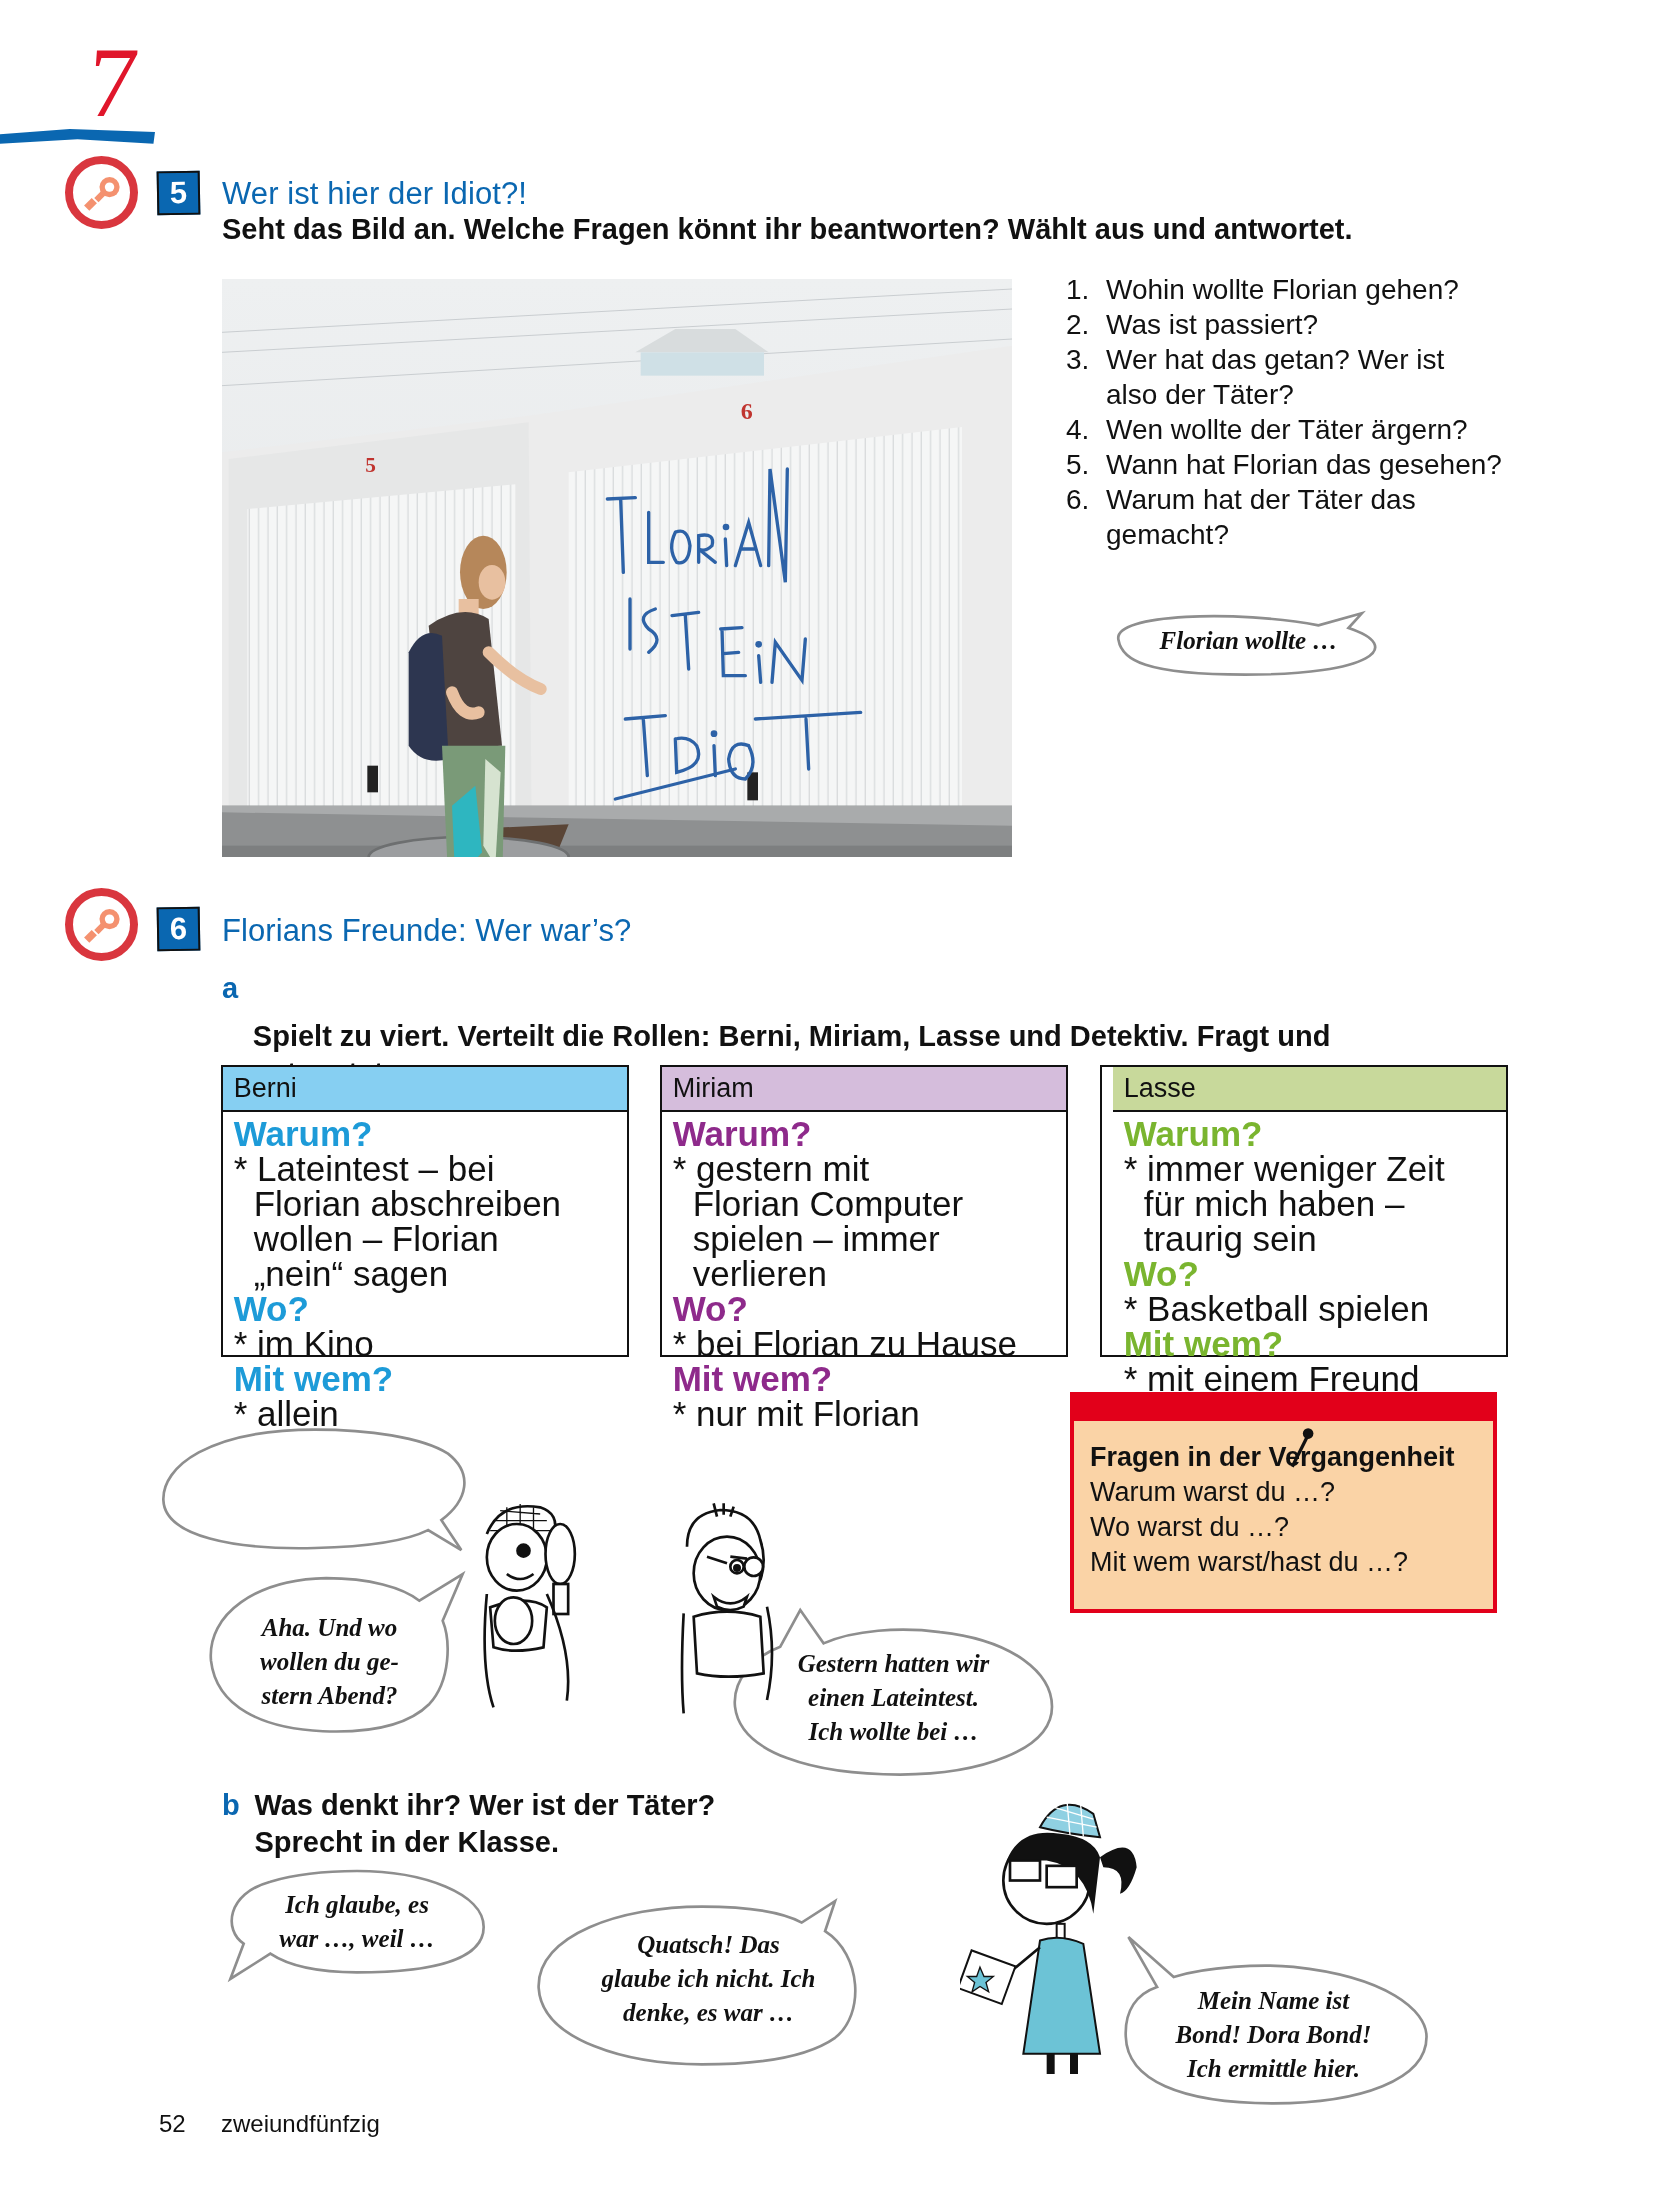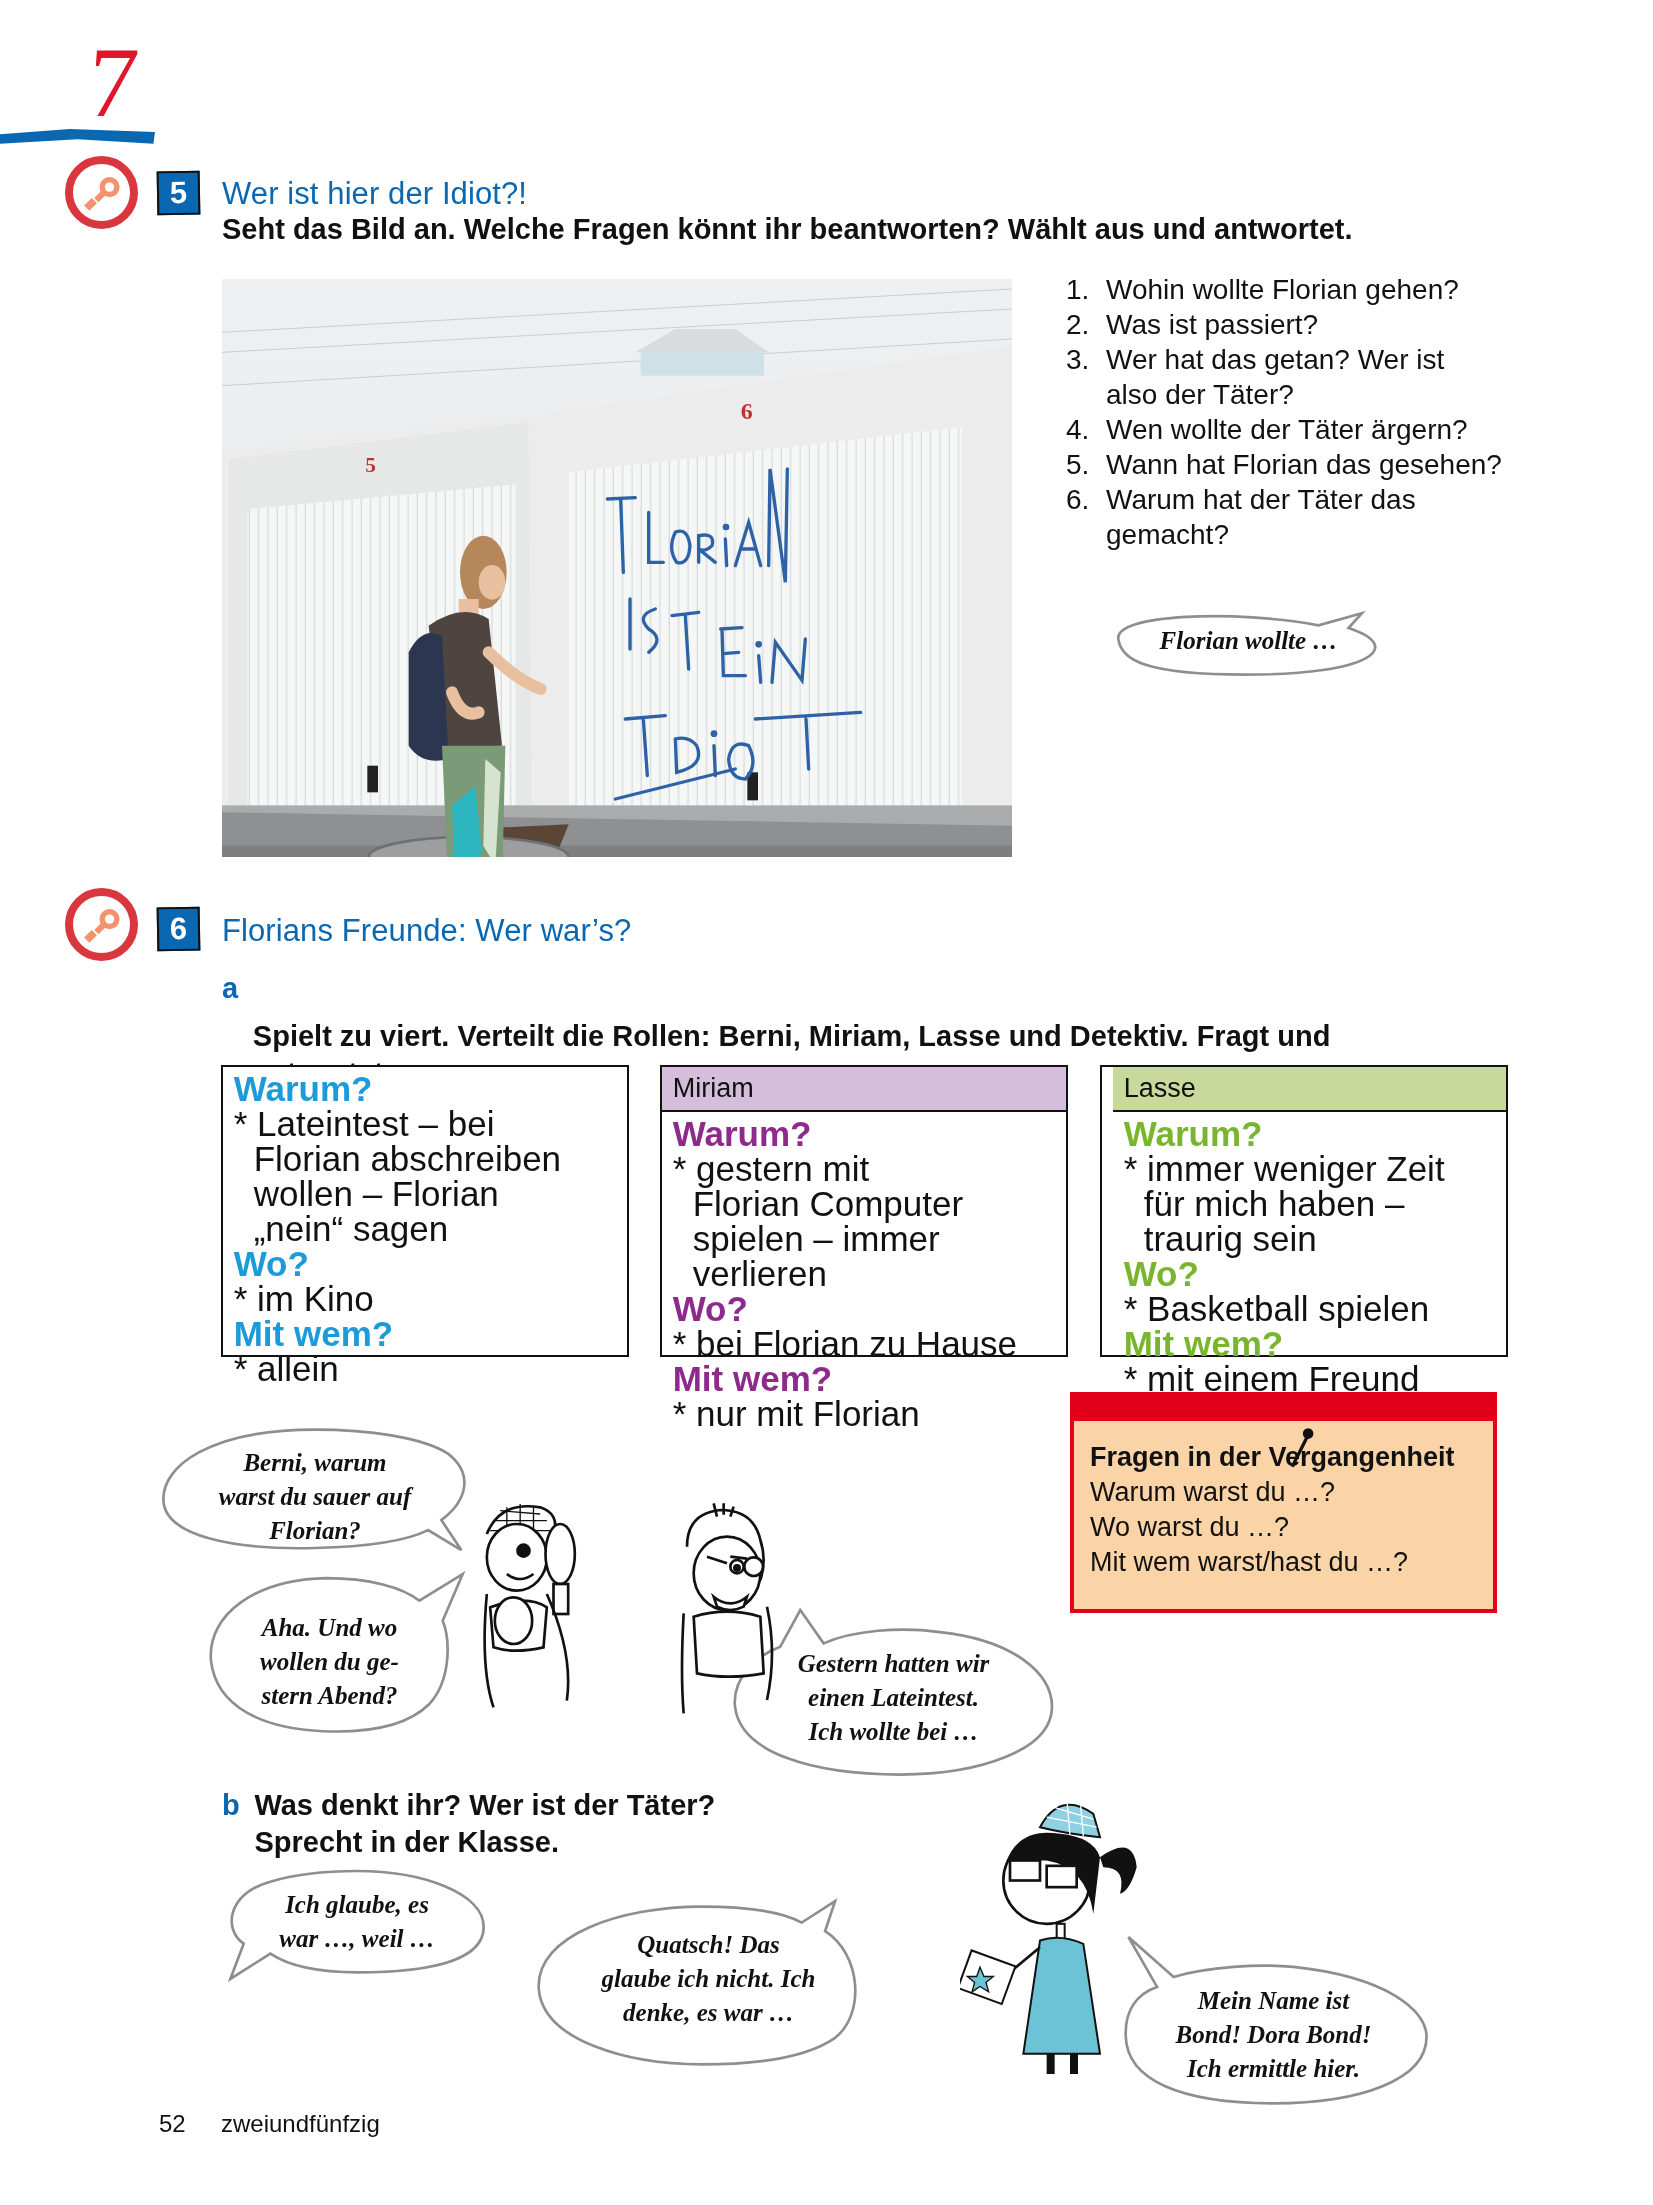--- a/index.html
+++ b/index.html
@@ -208,20 +208,21 @@
 <div class="ex-title" style="left:222px;top:912px;">Florians Freunde: Wer war’s?</div>
 
 <div class="ex-instr" style="left:222px;top:970px;width:1267px;">
   <span style="display:flex;">
     <span class="sub-label">a</span>
     <span style="width:1220px;margin-top:48px;">Spielt zu viert. Verteilt die Rollen: Berni, Miriam, Lasse und Detektiv. Fragt und antwortet.</span>
   </span>
 </div>
 
 <div class="role-box" style="left:221px;width:408px;">
+  <div class="role-head" style="background:#86cff2;">Berni</div>
   <div class="role-body">
     <div class="role-q" style="color:#1d9bd8;">Warum?</div>
     <div class="role-a" style="width:313px;">* Lateintest – bei Florian abschreiben wollen – Florian „nein“ sagen</div>
     <div class="role-q" style="color:#1d9bd8;">Wo?</div>
     <div class="role-a">* im Kino</div>
     <div class="role-q" style="color:#1d9bd8;">Mit wem?</div>
     <div class="role-a">* allein</div>
   </div>
 </div>
 
@@ -246,25 +247,20 @@
     <div class="role-a">* Basketball spielen</div>
     <div class="role-q" style="color:#7ab52f;">Mit wem?</div>
     <div class="role-a">* mit einem Freund</div>
   </div>
 </div>
 
 <div class="bubble" style="left:155px;top:1427px;width:320px;height:133px;">
   <svg width="320" height="133" viewBox="0 0 480 200">
     <path d="M240,4 C80,4 10,60 12,110 C14,165 120,185 240,182 C320,180 380,170 410,155 L460,185 L430,140 C470,110 478,70 440,40 C400,15 320,4 240,4 Z" fill="#fff" stroke="#8e8e8e" stroke-width="4"></path>
   </svg>
-  <div class="btext" style="top:18.7px;">
-    <div>Berni, warum</div>
-    <div>warst du sauer auf</div>
-    <div>Florian?</div>
-  </div>
 </div>
 
 <div class="bubble" style="left:203px;top:1574px;width:253px;height:160px;">
   <svg width="253" height="160" viewBox="0 0 380 240">
     <path d="M185,6 C250,6 300,20 325,40 L390,0 L360,70 C372,100 372,160 340,195 C300,235 230,238 180,236 C90,232 20,200 12,130 C6,60 80,8 185,6 Z" fill="#fff" stroke="#8e8e8e" stroke-width="4"></path>
   </svg>
   <div class="btext" style="top:37px;">
     <div>Aha. Und wo</div>
     <div>wollen du ge-</div>
     <div>stern Abend?</div>

